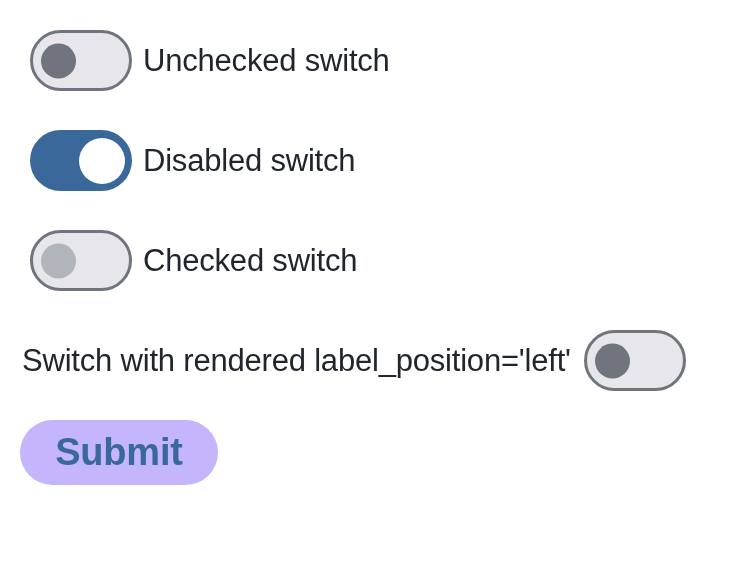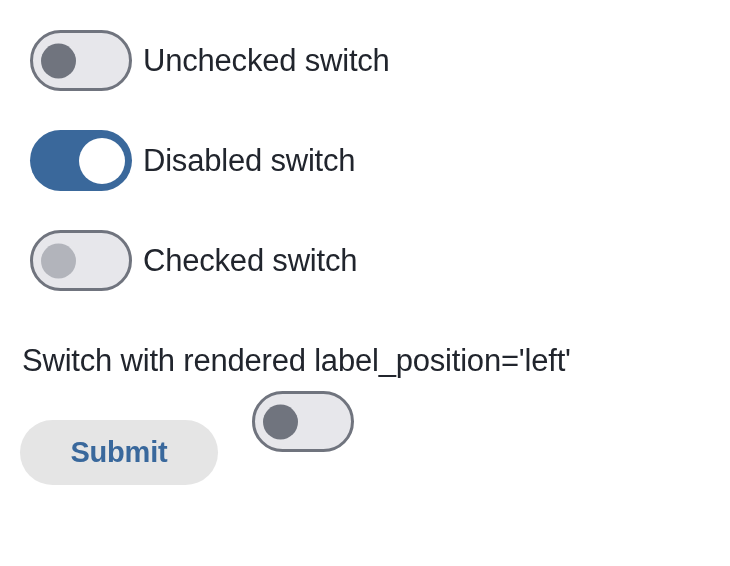--- a/index.html
+++ b/index.html
@@ -18,21 +18,21 @@
   }
   .row {
     position: absolute;
     display: flex;
     align-items: center;
     height: 61px;
   }
   .row-1 { top: 30px;  left: 30px; }
   .row-2 { top: 130px; left: 30px; }
   .row-3 { top: 230px; left: 30px; }
-  .row-4 { top: 330px; left: 22px; flex-direction: column; }
+  .row-4 { top: 330px; left: 22px; }
 
   .switch {
     position: relative;
     width: 102px;
     height: 61px;
     border-radius: 31px;
     box-sizing: border-box;
     flex: 0 0 auto;
   }
   .switch.unchecked, .switch.disabled {
@@ -83,24 +83,24 @@
   }
 
   .submit-button {
     position: absolute;
     top: 420px;
     left: 20px;
     width: 198px;
     height: 65px;
     border-radius: 32.5px;
     border: none;
-    background: #e5e5e5;
+    background: #c4b5fd;
     color: #39689c;
     font-family: "Liberation Sans", sans-serif;
-    font-size: 29px;
+    font-size: 38px;
     font-weight: 700;
     letter-spacing: -0.2px;
     display: flex;
     align-items: center;
     justify-content: center;
     cursor: pointer;
   }
 </style>
 </head>
 <body>

